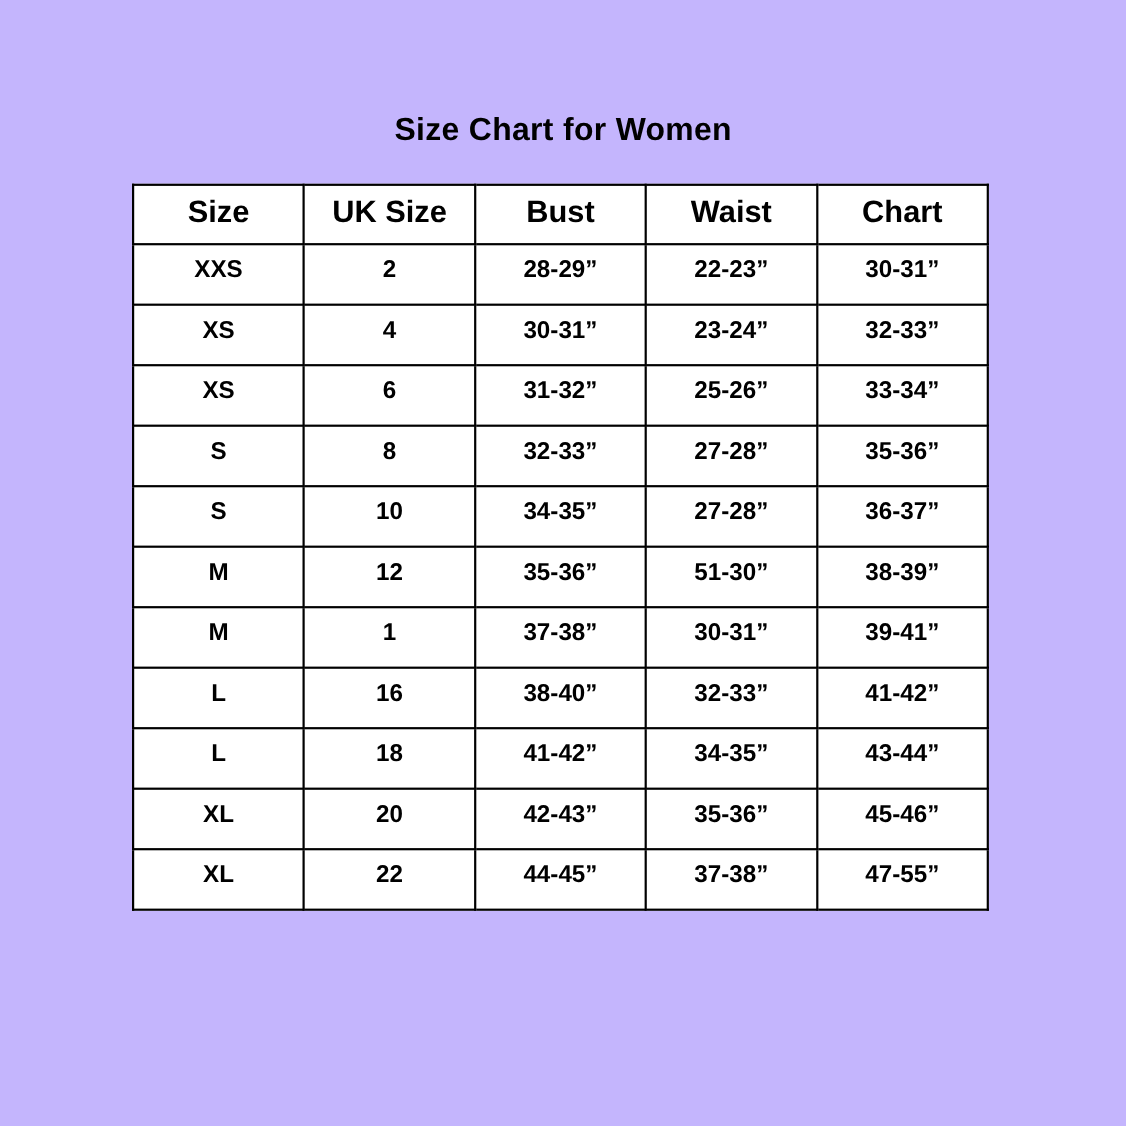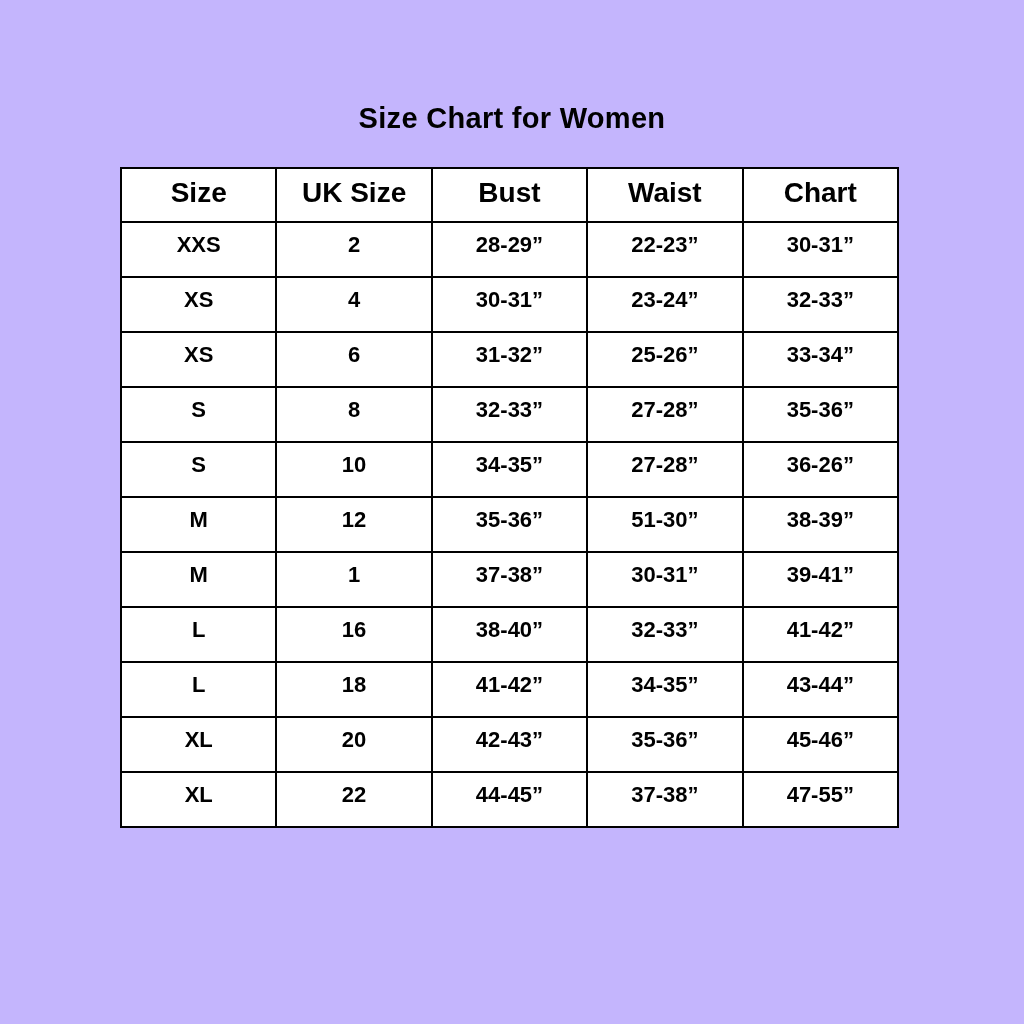--- a/index.html
+++ b/index.html
@@ -102,21 +102,21 @@
         <td>8</td>
         <td>32-33”</td>
         <td>27-28”</td>
         <td>35-36”</td>
       </tr>
       <tr>
         <td>S</td>
         <td>10</td>
         <td>34-35”</td>
         <td>27-28”</td>
-        <td>36-26”</td>
+        <td>36-37”</td>
       </tr>
       <tr>
         <td>M</td>
         <td>12</td>
         <td>35-36”</td>
         <td>51-30”</td>
         <td>38-39”</td>
       </tr>
       <tr>
         <td>M</td>

